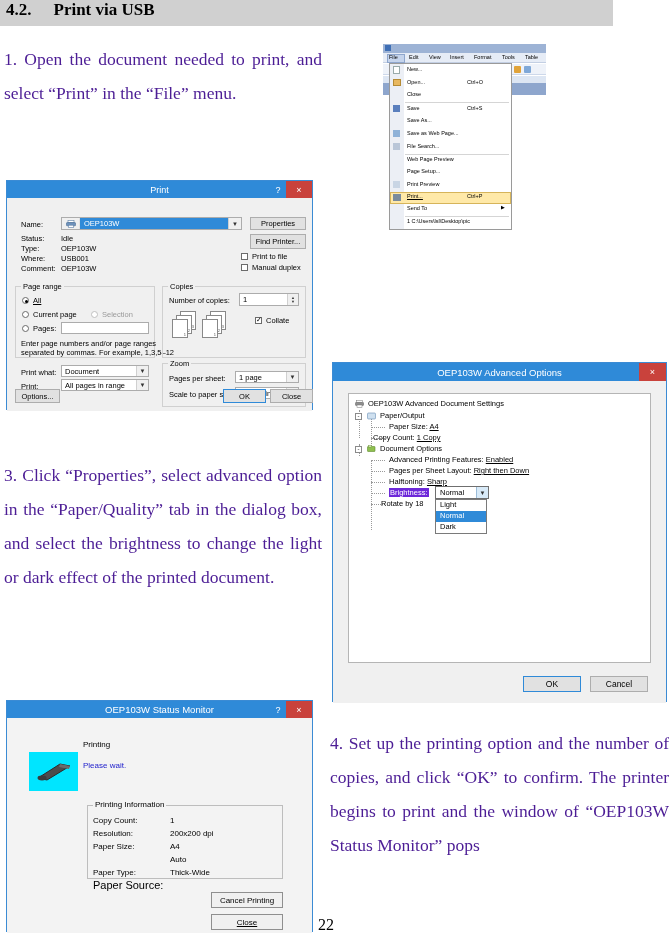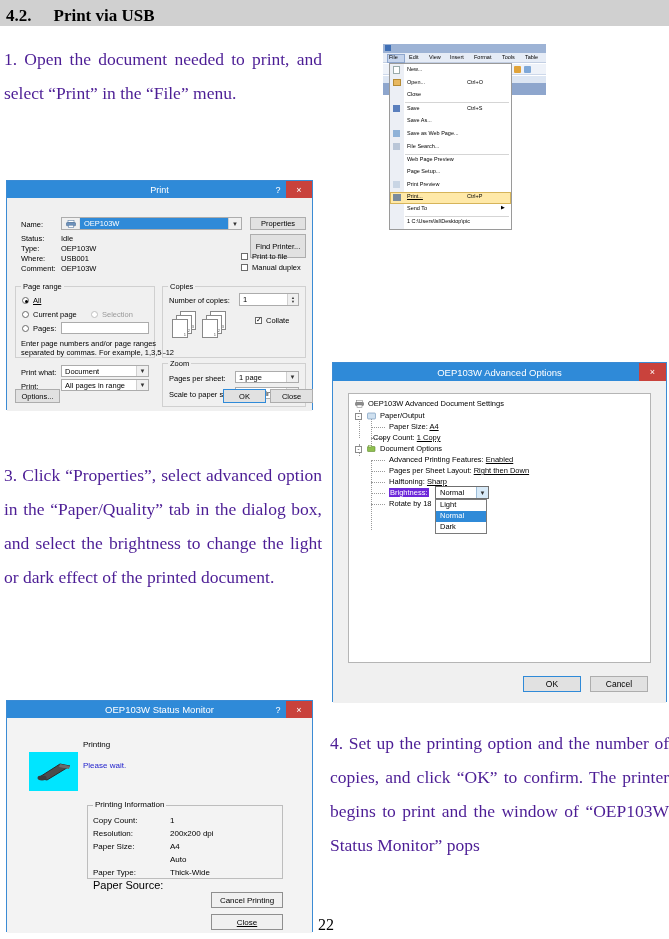--- a/index.html
+++ b/index.html
@@ -7,23 +7,23 @@
     margin: 0; padding: 0;
     width: 669px; height: 939px;
     background: #ffffff;
     font-family: "Liberation Serif", serif;
     overflow: hidden;
   }
   .page { position: relative; width: 669px; height: 939px; background:#fff; }
 
   
   .section-bar {
-    position: absolute; left: 0; top: 0; width: 669px; height: 26px;
+    position: absolute; left: 0; top: 0; width: 613px; height: 26px;
     background: #d0d0d0;
-    display: flex; align-items: flex-end;
+    display: flex; align-items: flex-start;
   }
   .section-num {
     font-weight: bold; font-size: 17px; color: #000;
     margin-left: 6px; letter-spacing: 0px;
   }
   .section-title {
     font-weight: bold; font-size: 17px; color: #000; margin-left: 22px;
   }
 
   
@@ -308,21 +308,21 @@
 
       <span class="lbl" style="left:14px; top:36px;">Status:</span>
       <span class="val" style="left:54px; top:36px;">Idle</span>
       <span class="lbl" style="left:14px; top:46px;">Type:</span>
       <span class="val" style="left:54px; top:46px;">OEP103W</span>
       <span class="lbl" style="left:14px; top:56px;">Where:</span>
       <span class="val" style="left:54px; top:56px;">USB001</span>
       <span class="lbl" style="left:14px; top:66px;">Comment:</span>
       <span class="val" style="left:54px; top:66px;">OEP103W</span>
 
-      <div class="btn" style="left:243px; top:36px; width:56px; height:24px;">
+      <div class="btn" style="left:243px; top:36px; width:56px; height:15px;">
         <span>Find Printer...</span>
       </div>
       <span class="chk" style="left:234px; top:55px;"></span>
       <span class="lbl" style="left:245px; top:54px;">Print to file</span>
       <span class="chk" style="left:234px; top:66px;"></span>
       <span class="lbl" style="left:245px; top:65px;">Manual duplex</span>
 
       <div class="grp" style="left:8px; top:88px; width:140px; height:72px;">
         <span class="grp-label">Page range</span>
       </div>
@@ -478,21 +478,21 @@
 
         <div class="hline" style="left:22px; top:88px; width:14px;"></div>
         <span class="tnode" style="left:40px; top:83px;">
           <span>Halftoning: </span><u>Sharp</u>
         </span>
 
         <div class="hline" style="left:22px; top:99px; width:14px;"></div>
         <span class="tnode sel-lbl" style="left:40px; top:94px;">Brightness:</span>
 
         <div class="hline" style="left:22px; top:110px; width:14px;"></div>
-        <span class="tnode" style="left:40px; top:105px;">Rotate by 18</span>
+        <span class="tnode" style="left:32px; top:105px;">Rotate by 18</span>
 
         <div class="combo" style="left:86px; top:92px; width:54px; height:13px; border:1px solid #6f6f6f;">
           <span class="txt" style="padding-left:4px;">Normal</span>
           <span class="arrow" style="background:#d8eaf8;border-left:1px solid #9bbcd8;">▼</span>
         </div>
         <div class="dd-open" style="left:86px; top:105px; width:52px;">
           <div class="item">
             <span>Light</span>
           </div>
           <div class="item hl">

